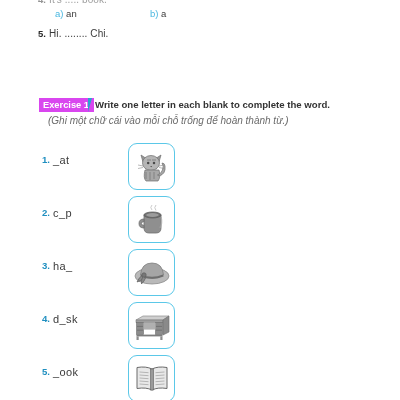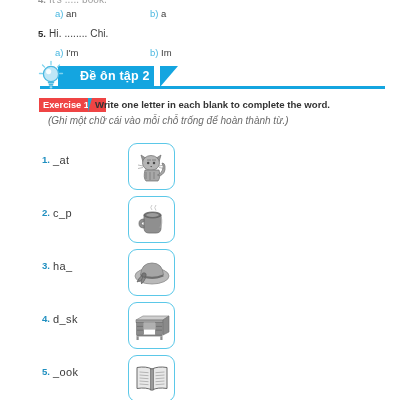--- a/index.html
+++ b/index.html
@@ -40,23 +40,23 @@
     width: 0; height: 0;
     border-left: 18px solid #14a5e0;
     border-bottom: 21px solid transparent;
   }
   .bulb { position: absolute; left: 36px; top: 0px; width: 30px; height: 32px; }
 
   
   .ex-row { position: absolute; left: 0; top: 98px; width: 400px; height: 15px; }
   .ex-badge {
     position: absolute; left: 39px; top: 0px;
-    background: #ef4444; color: #fff;
+    background: #d946ef; color: #fff;
     font-size: 9.3px; font-weight: bold;
-    padding: 2px 17px 2px 4px; line-height: 10px;
+    padding: 2px 5px 2px 4px; line-height: 10px;
     white-space: nowrap;
   }
   .ex-badge-tail {
     position: absolute; top: 0px; left: 88px;
     width: 0; height: 0;
     border-left: 4px solid #2aa4cf;
     border-bottom: 14px solid transparent;
   }
   .ex-title {
     position: absolute; left: 95px; top: 1px;
@@ -102,49 +102,22 @@
     <div class="q-line" style="height:20px">
       <span class="opt-a"><span class="opt-key">a)</span> <span>an</span></span>
       <span class="opt-b"><span class="opt-key">b)</span> <span>a</span></span>
     </div>
 
     <div class="q-line" style="height:19px">
       <span class="q-num">5.</span>
       <span class="q-text">Hi. ........ Chi.</span>
     </div>
 
-    <div class="q-line">
-      <span class="opt-a"><span class="opt-key">a)</span> <span>I'm</span></span>
-      <span class="opt-b"><span class="opt-key">b)</span> <span>Im</span></span>
-    </div>
   </div>
 
-  <div class="banner-wrap">
-    <div class="banner-rule"></div>
-    <div class="banner-body">
-      <span class="banner-label">Đề ôn tập 2</span>
-    </div>
-    <div class="banner-tail"></div>
-    <div class="bulb">
-      <svg width="30" height="32" viewBox="0 0 30 32">
-        <g stroke="#7fd4ef" stroke-width="1.3" stroke-linecap="round" fill="none">
-          <line x1="15" y1="1.5" x2="15" y2="4.5"></line>
-          <line x1="6.5" y1="5" x2="8.6" y2="7.1"></line>
-          <line x1="23.5" y1="5" x2="21.4" y2="7.1"></line>
-          <line x1="3.5" y1="13.5" x2="6.4" y2="13.5"></line>
-          <line x1="26.5" y1="13.5" x2="23.6" y2="13.5"></line>
-        </g>
-        <circle cx="15" cy="14" r="7.6" fill="#bfe7f7" stroke="#49b7e0" stroke-width="1.3"></circle>
-        <circle cx="12.6" cy="11.6" r="2.6" fill="#ffffff" opacity="0.85"></circle>
-        <rect x="11.8" y="21.2" width="6.4" height="2.2" rx="1" fill="#49b7e0"></rect>
-        <rect x="12.6" y="23.8" width="4.8" height="2.0" rx="1" fill="#49b7e0"></rect>
-        <rect x="13.6" y="26.2" width="2.8" height="2.4" rx="1" fill="#9adcf2"></rect>
-      </svg>
-    </div>
-  </div>
 
   <div class="ex-row">
     <span class="ex-badge">Exercise 1</span>
     <span class="ex-badge-tail"></span>
     <span class="ex-title">Write one letter in each blank to complete the word.</span>
   </div>
   <div class="ex-sub">(Ghi một chữ cái vào mỗi chỗ trống để hoàn thành từ.)</div>
 
   <div class="items">
 

